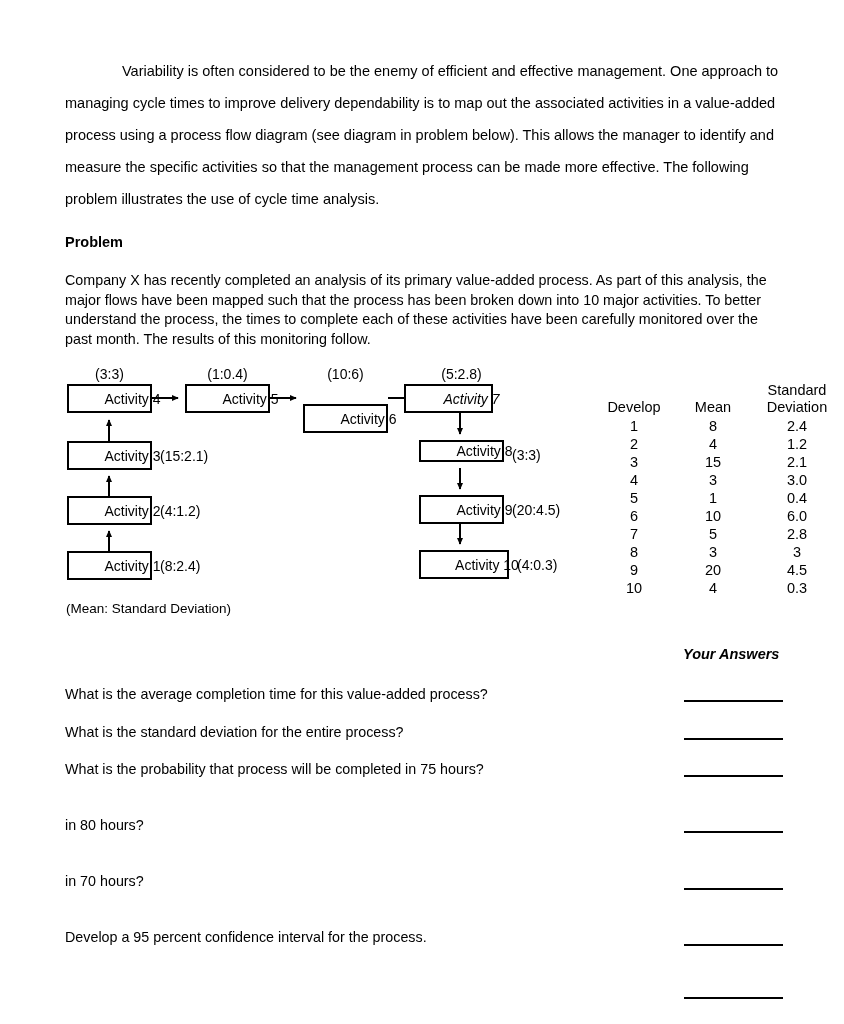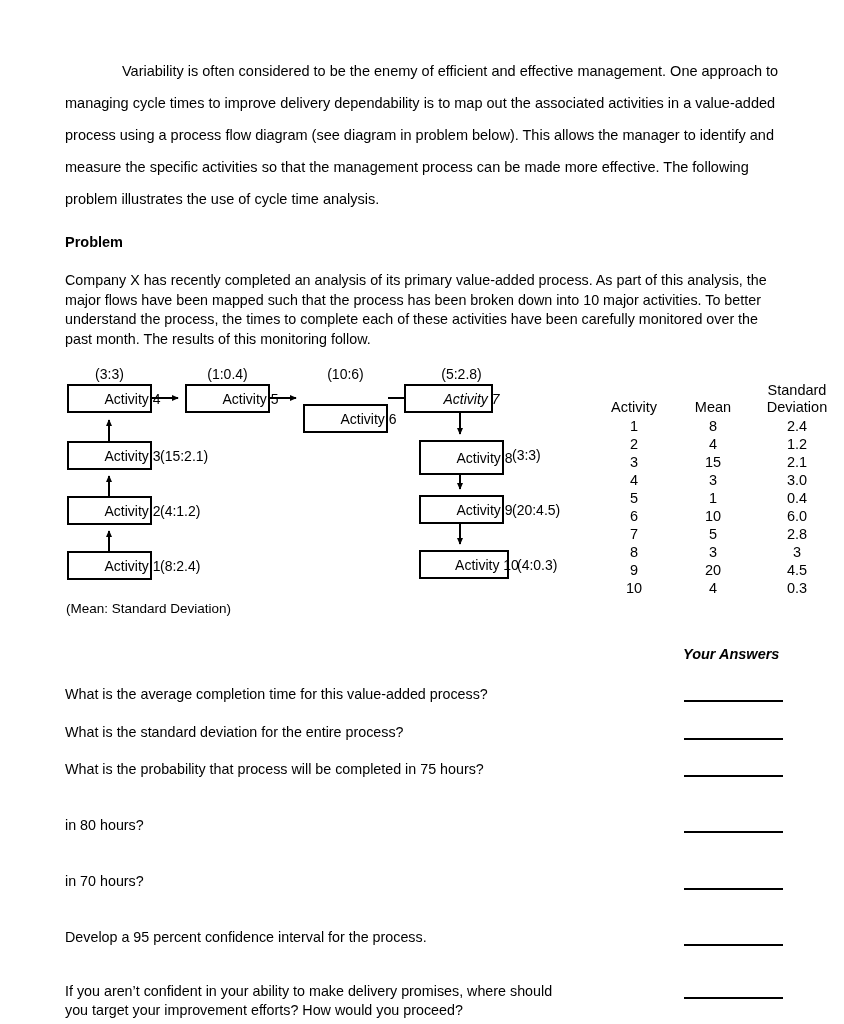--- a/index.html
+++ b/index.html
@@ -211,41 +211,41 @@
   <div class="box" style="left:303px; top:404px; width:85px; height:29px;">
     <span>Activity 6</span>
   </div>
   <div class="toplabel" style="left:303px; top:366px; width:85px;">(10:6)</div>
 
   <div class="box" style="left:404px; top:384px; width:89px; height:29px;font-style:italic;">
     <span>Activity 7</span>
   </div>
   <div class="toplabel" style="left:420px; top:366px; width:83px;">(5:2.8)</div>
 
-  <div class="box" style="left:419px; top:440px; width:85px; height:35px;text-align:right;">
+  <div class="box" style="left:419px; top:440px; width:85px; height:22px;text-align:right;">
     <span>Activity 8</span>
   </div>
   <div class="sidelabel" style="left:512px; top:447px;">(3:3)</div>
 
   <div class="box" style="left:419px; top:495px; width:85px; height:29px;">
     <span>Activity 9</span>
   </div>
   <div class="sidelabel" style="left:512px; top:502px;">(20:4.5)</div>
 
   <div class="box" style="left:419px; top:550px; width:90px; height:29px;">
     <span>Activity 10</span>
   </div>
   <div class="sidelabel" style="left:517px; top:557px;">(4:0.3)</div>
 
   <div class="legend" style="left:66px; top:601px;">(Mean: Standard Deviation)</div>
 
   <table class="stats-table">
     <thead>
       <tr>
-        <th class="col-activity">Activity</th>
+        <th class="col-activity">Develop</th>
         <th class="col-mean">Mean</th>
         <th class="col-sd">
           <span>Standard</span><br>
           <span>Deviation</span>
         </th>
       </tr>
     </thead>
     <tbody>
       <tr>
         <td>1</td>
@@ -309,15 +309,14 @@
   <div class="answer-line" style="top:888px;"></div>
   <div class="answer-line" style="top:944px;"></div>
   <div class="answer-line" style="top:997px;"></div>
 
   <div class="question" style="top:723px;">What is the standard deviation for the entire process?</div>
   <div class="question" style="top:685px;">What is the average completion time for this value-added process?</div>
   <div class="question" style="top:760px;">What is the probability that process will be completed in 75 hours?</div>
   <div class="question" style="top:816px;">in 80 hours?</div>
   <div class="question" style="top:872px;">in 70 hours?</div>
   <div class="question" style="top:928px;">Develop a 95 percent confidence interval for the process.</div>
-  <div class="question" style="top:982px; width:500px;">If you aren’t confident in your ability to make delivery promises, where should you target your improvement efforts?  How would you proceed?</div>
 
 </div>
 
 </body></html>

